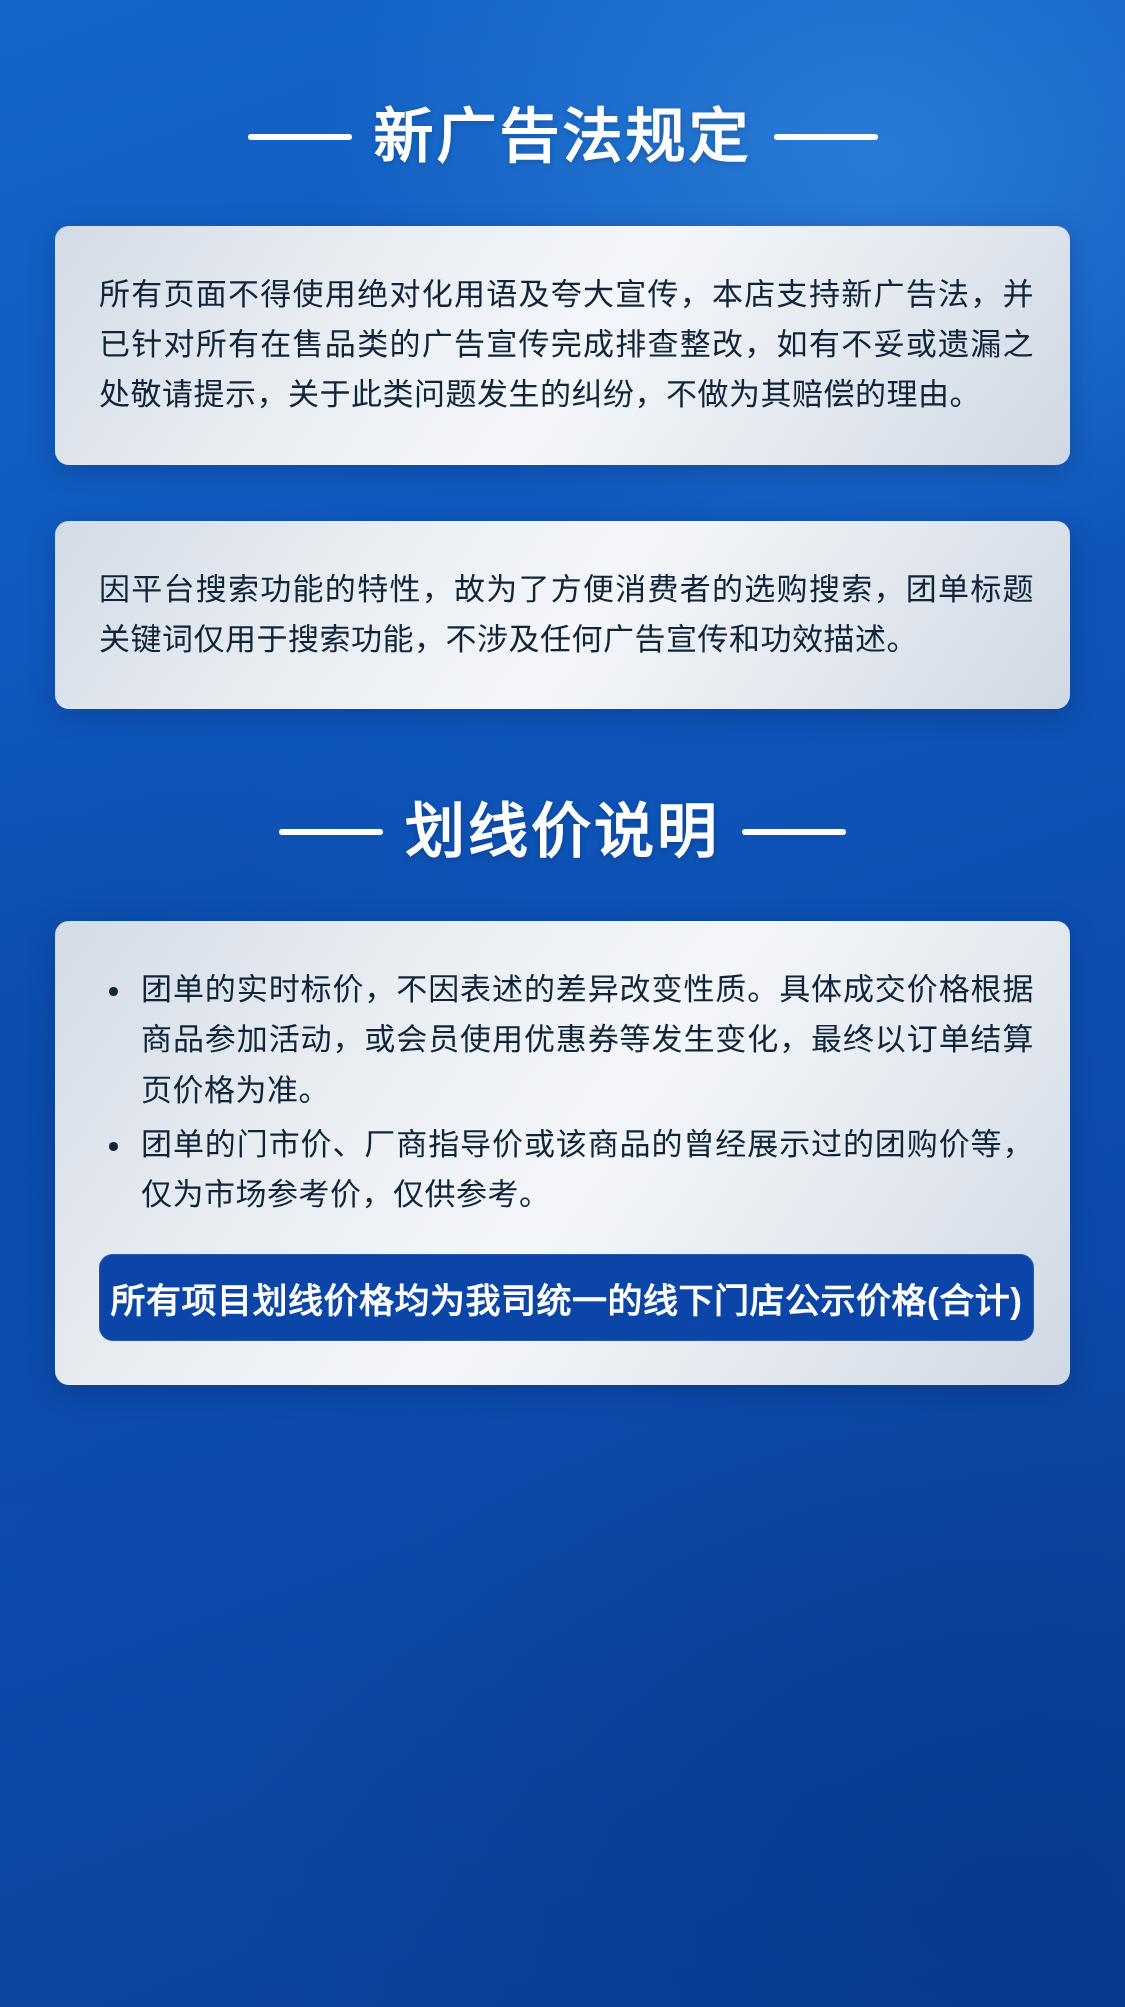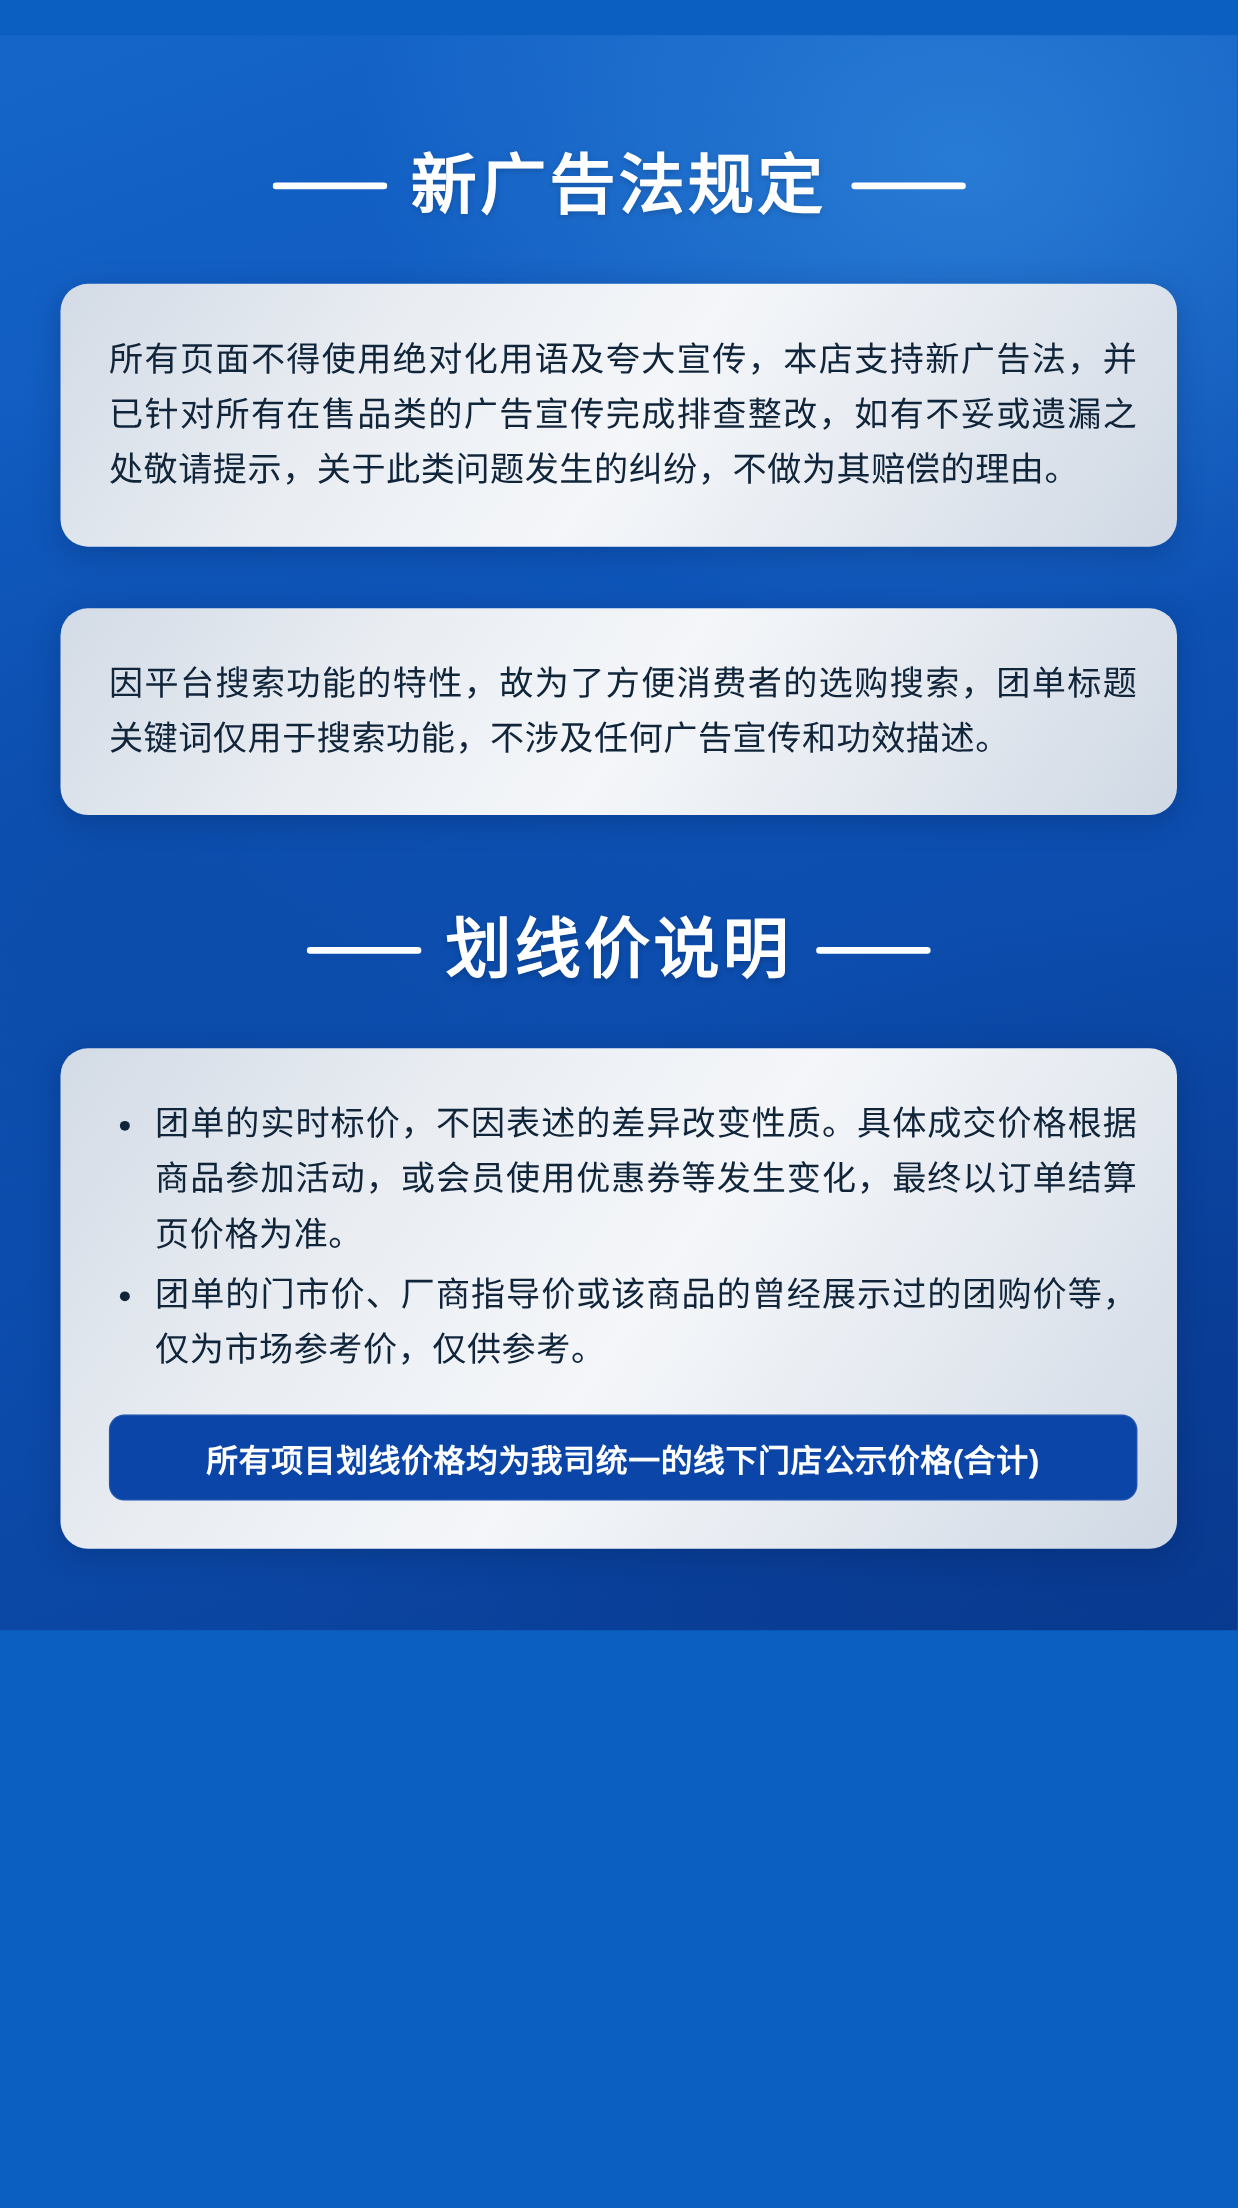--- a/index.html
+++ b/index.html
@@ -9,29 +9,28 @@
   body {
     width: 1125px;
     height: 2007px;
     font-family: "Liberation Sans", "DejaVu Sans", sans-serif;
     background: #0b5fc0;
     overflow: hidden;
   }
   .page {
     position: relative;
     width: 1125px;
-    height: 1450px;
+    height: 2007px;
     box-sizing: border-box;
     background:
       radial-gradient(ellipse 900px 700px at 78% 8%, rgba(60,150,230,0.55) 0%, rgba(60,150,230,0.0) 62%),
       radial-gradient(ellipse 1000px 800px at 10% 55%, rgba(10,70,160,0.55) 0%, rgba(10,70,160,0.0) 60%),
       radial-gradient(ellipse 1200px 900px at 90% 95%, rgba(8,55,140,0.75) 0%, rgba(8,55,140,0.0) 65%),
       linear-gradient(160deg, #1565c9 0%, #0f58bd 30%, #0c4dae 60%, #0a3f98 100%);
     padding: 0 55px;
-    margin-top: 32px;
   }
 
   
   .heading {
     display: flex;
     align-items: center;
     justify-content: center;
     gap: 22px;
   }
   .heading .rule {
@@ -47,21 +46,21 @@
     font-size: 60px;
     font-weight: bold;
     letter-spacing: 3px;
     line-height: 1.1;
     white-space: nowrap;
     text-shadow: 0 2px 6px rgba(0,0,0,0.18);
   }
 
   
   .card {
-    border-radius: 25px;
+    border-radius: 14px;
     box-sizing: border-box;
     background: linear-gradient(125deg, #d3dbe6 0%, #e9edf2 28%, #f4f6f9 52%, #e3e8ef 76%, #cfd8e4 100%);
     box-shadow: 0 6px 26px rgba(4,30,80,0.28);
     padding: 44px 36px 44px 44px;
   }
   .card p {
     margin: 0;
     color: #10243a;
     font-size: 31px;
     line-height: 1.62;
@@ -96,21 +95,21 @@
     background: #10243a;
   }
 
   .notice {
     margin-top: 34px;
     background: #0b45a8;
     border-radius: 14px;
     padding: 18px 10px;
     text-align: center;
     color: #ffffff;
-    font-size: 29px;
+    font-size: 35px;
     font-weight: bold;
     letter-spacing: 0.5px;
     box-shadow: inset 0 0 0 1px rgba(255,255,255,0.10);
   }
 
   
   .sec-1-head { padding-top: 104px; }
   .sec-1-card { margin-top: 56px; }
   .sec-2-head { margin-top: 86px; }
   .sec-2-card { margin-top: 56px; }

